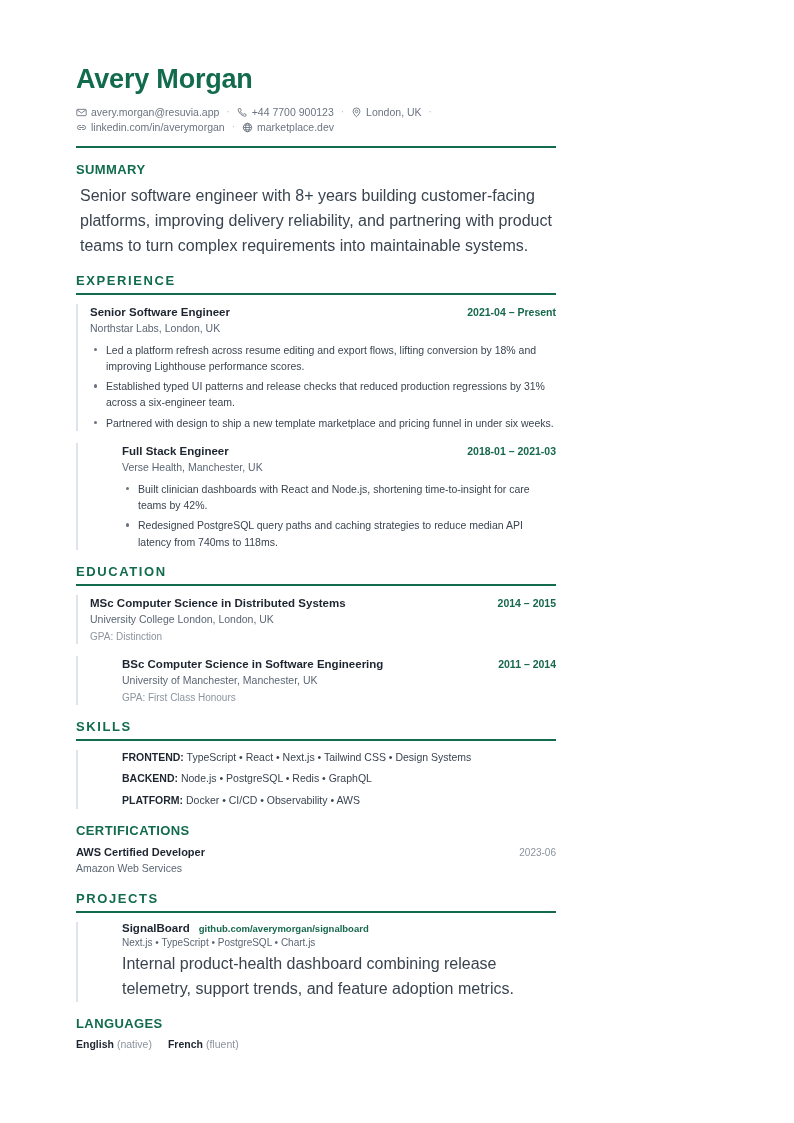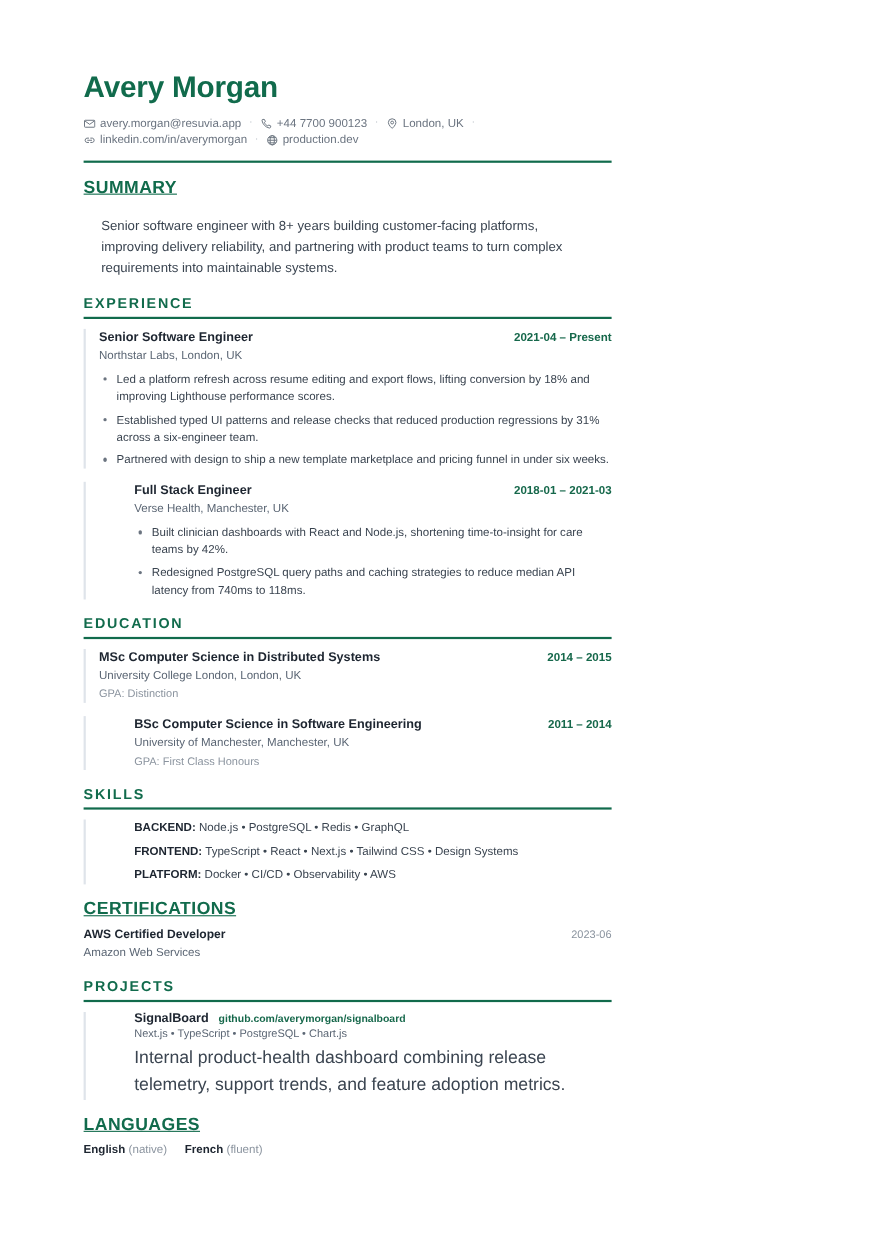--- a/index.html
+++ b/index.html
@@ -50,46 +50,45 @@
   }
   .header-rule {
     border: 0;
     border-top: 2.5px solid #116B4C;
     margin: 12px 0 0 0;
   }
 
   
   .sec { margin-top: 14px; }
   .sec-title-sm {
-    font-size: 16px;
+    font-size: 13px;
     font-weight: bold;
     color: #116B4C;
     letter-spacing: 0.4px;
     margin: 0 0 7px 0;
-    text-decoration: underline;
   }
   .sec-title-lg {
     font-size: 13px;
     font-weight: bold;
     color: #116B4C;
     letter-spacing: 1.6px;
     margin: 0 0 5px 0;
   }
   .sec-rule {
     border: 0;
     border-top: 2.2px solid #116B4C;
     margin: 0 0 9px 0;
   }
 
   
   .summary-text {
-    font-size: 12px;
+    font-size: 16px;
     line-height: 1.55;
     color: #3a4450;
-    margin: 16px;
+    margin: 4px;
   }
 
   
   .entry {
     border-left: 2px solid #dfe4ea;
     padding-left: 12px;
     margin-bottom: 12px;
   }
   .entry:last-child { margin-bottom: 0; padding-left: 44px; }
   .entry-head {
@@ -287,21 +286,21 @@
       <span class="contact-item">
         <span>
           <svg width="11" height="11" viewBox="0 0 16 16" fill="none" stroke="#6b7480" stroke-width="1.3">
             <circle cx="8" cy="8" r="6.1"></circle>
             <ellipse cx="8" cy="8" rx="2.8" ry="6.1"></ellipse>
             <path d="M2.1 8 L13.9 8"></path>
             <path d="M3.2 4.6 L12.8 4.6"></path>
             <path d="M3.2 11.4 L12.8 11.4"></path>
           </svg>
         </span>
-        <span>production.dev</span>
+        <span>marketplace.dev</span>
       </span>
 
     </div>
     <hr class="header-rule">
   </header>
 
   <section class="sec">
     <h2 class="sec-title-sm">SUMMARY</h2>
     <p class="summary-text">Senior software engineer with 8+ years building customer-facing platforms, improving delivery reliability, and partnering with product teams to turn complex requirements into maintainable systems.</p>
   </section>
@@ -357,26 +356,26 @@
       <div class="entry-sub">University of Manchester, Manchester, UK</div>
       <div class="entry-meta">GPA: First Class Honours</div>
     </div>
   </section>
 
   <section class="sec">
     <h2 class="sec-title-lg">SKILLS</h2>
     <hr class="sec-rule">
     <div class="entry">
       <div class="skill-row">
+        <span class="skill-cat">FRONTEND:</span>
+        <span>TypeScript • React • Next.js • Tailwind CSS • Design Systems</span>
+      </div>
+      <div class="skill-row">
         <span class="skill-cat">BACKEND:</span>
         <span>Node.js • PostgreSQL • Redis • GraphQL</span>
-      </div>
-      <div class="skill-row">
-        <span class="skill-cat">FRONTEND:</span>
-        <span>TypeScript • React • Next.js • Tailwind CSS • Design Systems</span>
       </div>
       <div class="skill-row">
         <span class="skill-cat">PLATFORM:</span>
         <span>Docker • CI/CD • Observability • AWS</span>
       </div>
     </div>
   </section>
 
   <section class="sec">
     <h2 class="sec-title-sm">CERTIFICATIONS</h2>

